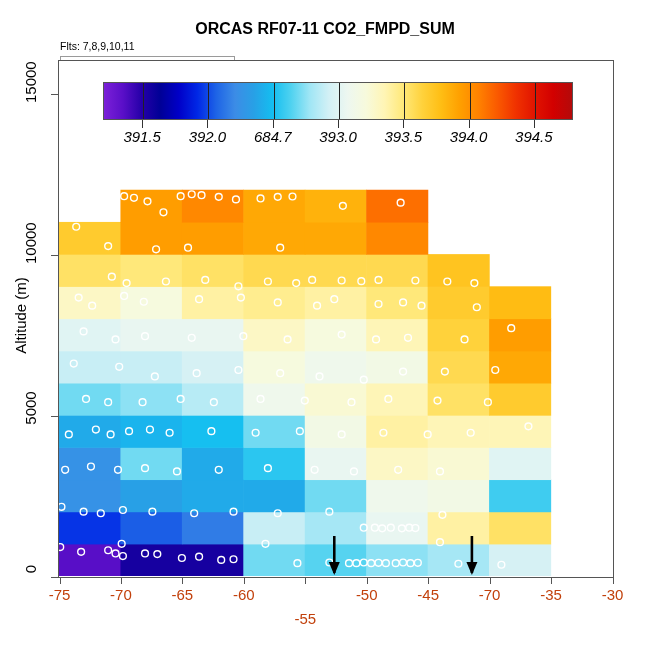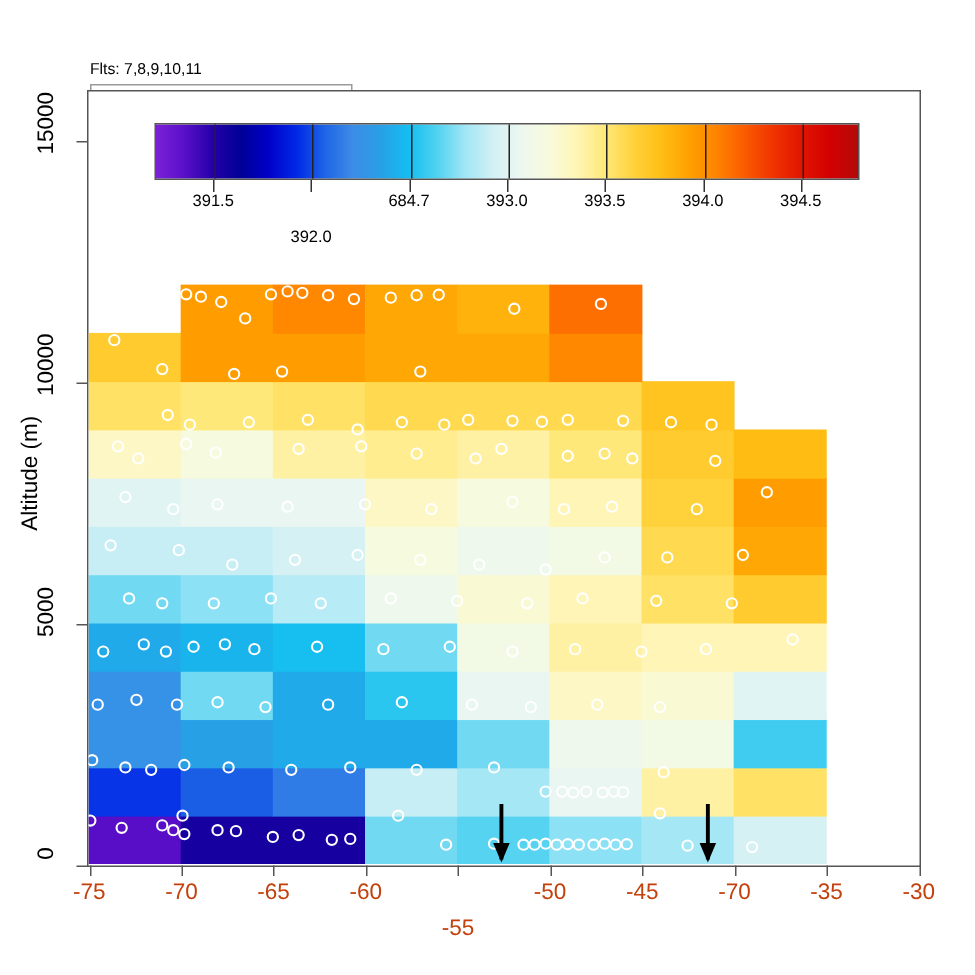--- a/index.html
+++ b/index.html
@@ -30,22 +30,22 @@
 
   
   #colorbar-wrap{position:absolute;left:103px;top:82px;width:470px;height:38px;}
   #colorbar{
     position:absolute;left:0;top:0;width:470px;height:38px;
     border:1px solid #555;box-sizing:border-box;
   }
   #colorbar-ticks{position:absolute;left:0;top:38px;width:470px;height:8px;}
   .cb-tick{position:absolute;top:0;width:1px;height:8px;background:#333;}
   .cb-lab{
-    position:absolute;top:46px;font-size:11px;color:#000;
-    transform:translateX(-50%);white-space:nowrap;
+    position:absolute;top:46px;font-size:15px;color:#000;
+    transform:translateX(-50%);white-space:nowrap;font-style:italic;
   }
 
   
   .xtick{position:absolute;width:1px;height:7px;background:#555;}
   .xlab{position:absolute;font-size:15px;color:#c2410c;transform:translateX(-50%);white-space:nowrap;}
   .ytick{position:absolute;height:1px;width:7px;background:#555;}
   .ylab{position:absolute;font-size:15px;color:#000;white-space:nowrap;}
   .ylab span{display:inline-block;transform:rotate(-90deg);transform-origin:center center;}
 
   #xaxis-title{
@@ -55,20 +55,21 @@
   #yaxis-title{
     position:absolute;left:-80px;top:300px;width:200px;text-align:center;
     font-size:15px;color:#000;transform:rotate(-90deg);transform-origin:center center;
   }
 </style>
 </head>
 <body>
 
 <div id="root">
 
+  <div class="title">ORCAS RF07-11 CO2_FMPD_SUM</div>
 
   <div class="annot" id="annot-flts">Flts: 7,8,9,10,11</div>
   <div class="annot" id="annot-mmdd">MMDD: 0130,0205,0208,0210,0212</div>
 
   <div id="plot-frame">
     <svg id="cellsvg" width="553" height="515">
         <rect x="0" y="482.8125" width="62.044444444444444" height="32.7875" fill="rgb(88,14,199)"></rect>
         <rect x="61.44444444444444" y="482.8125" width="62.044444444444444" height="32.7875" fill="rgb(22,0,160)"></rect>
         <rect x="122.88888888888889" y="482.8125" width="62.04444444444443" height="32.7875" fill="rgb(22,0,160)"></rect>
         <rect x="184.33333333333331" y="482.8125" width="62.04444444444446" height="32.7875" fill="rgb(113,218,242)"></rect>
@@ -341,21 +342,21 @@
     <div id="colorbar-ticks">
         <div class="cb-tick" style="left: 39.1667px;"></div>
         <div class="cb-tick" style="left: 104.444px;"></div>
         <div class="cb-tick" style="left: 169.722px;"></div>
         <div class="cb-tick" style="left: 235px;"></div>
         <div class="cb-tick" style="left: 300.278px;"></div>
         <div class="cb-tick" style="left: 365.556px;"></div>
         <div class="cb-tick" style="left: 430.833px;"></div>
       </div>
   <div class="cb-lab" style="left: 39.1667px;">391.5</div>
-      <div class="cb-lab" style="left: 104.444px; margin-top: 24px;">392.0</div>
+      <div class="cb-lab" style="left: 104.444px;">392.0</div>
       <div class="cb-lab" style="left: 169.722px;">684.7</div>
       <div class="cb-lab" style="left: 235px;">393.0</div>
       <div class="cb-lab" style="left: 300.278px;">393.5</div>
       <div class="cb-lab" style="left: 365.556px;">394.0</div>
       <div class="cb-lab" style="left: 430.833px;">394.5</div>
     </div>
 
   <div id="axis-x"></div>
   <div id="axis-y"></div>
 

